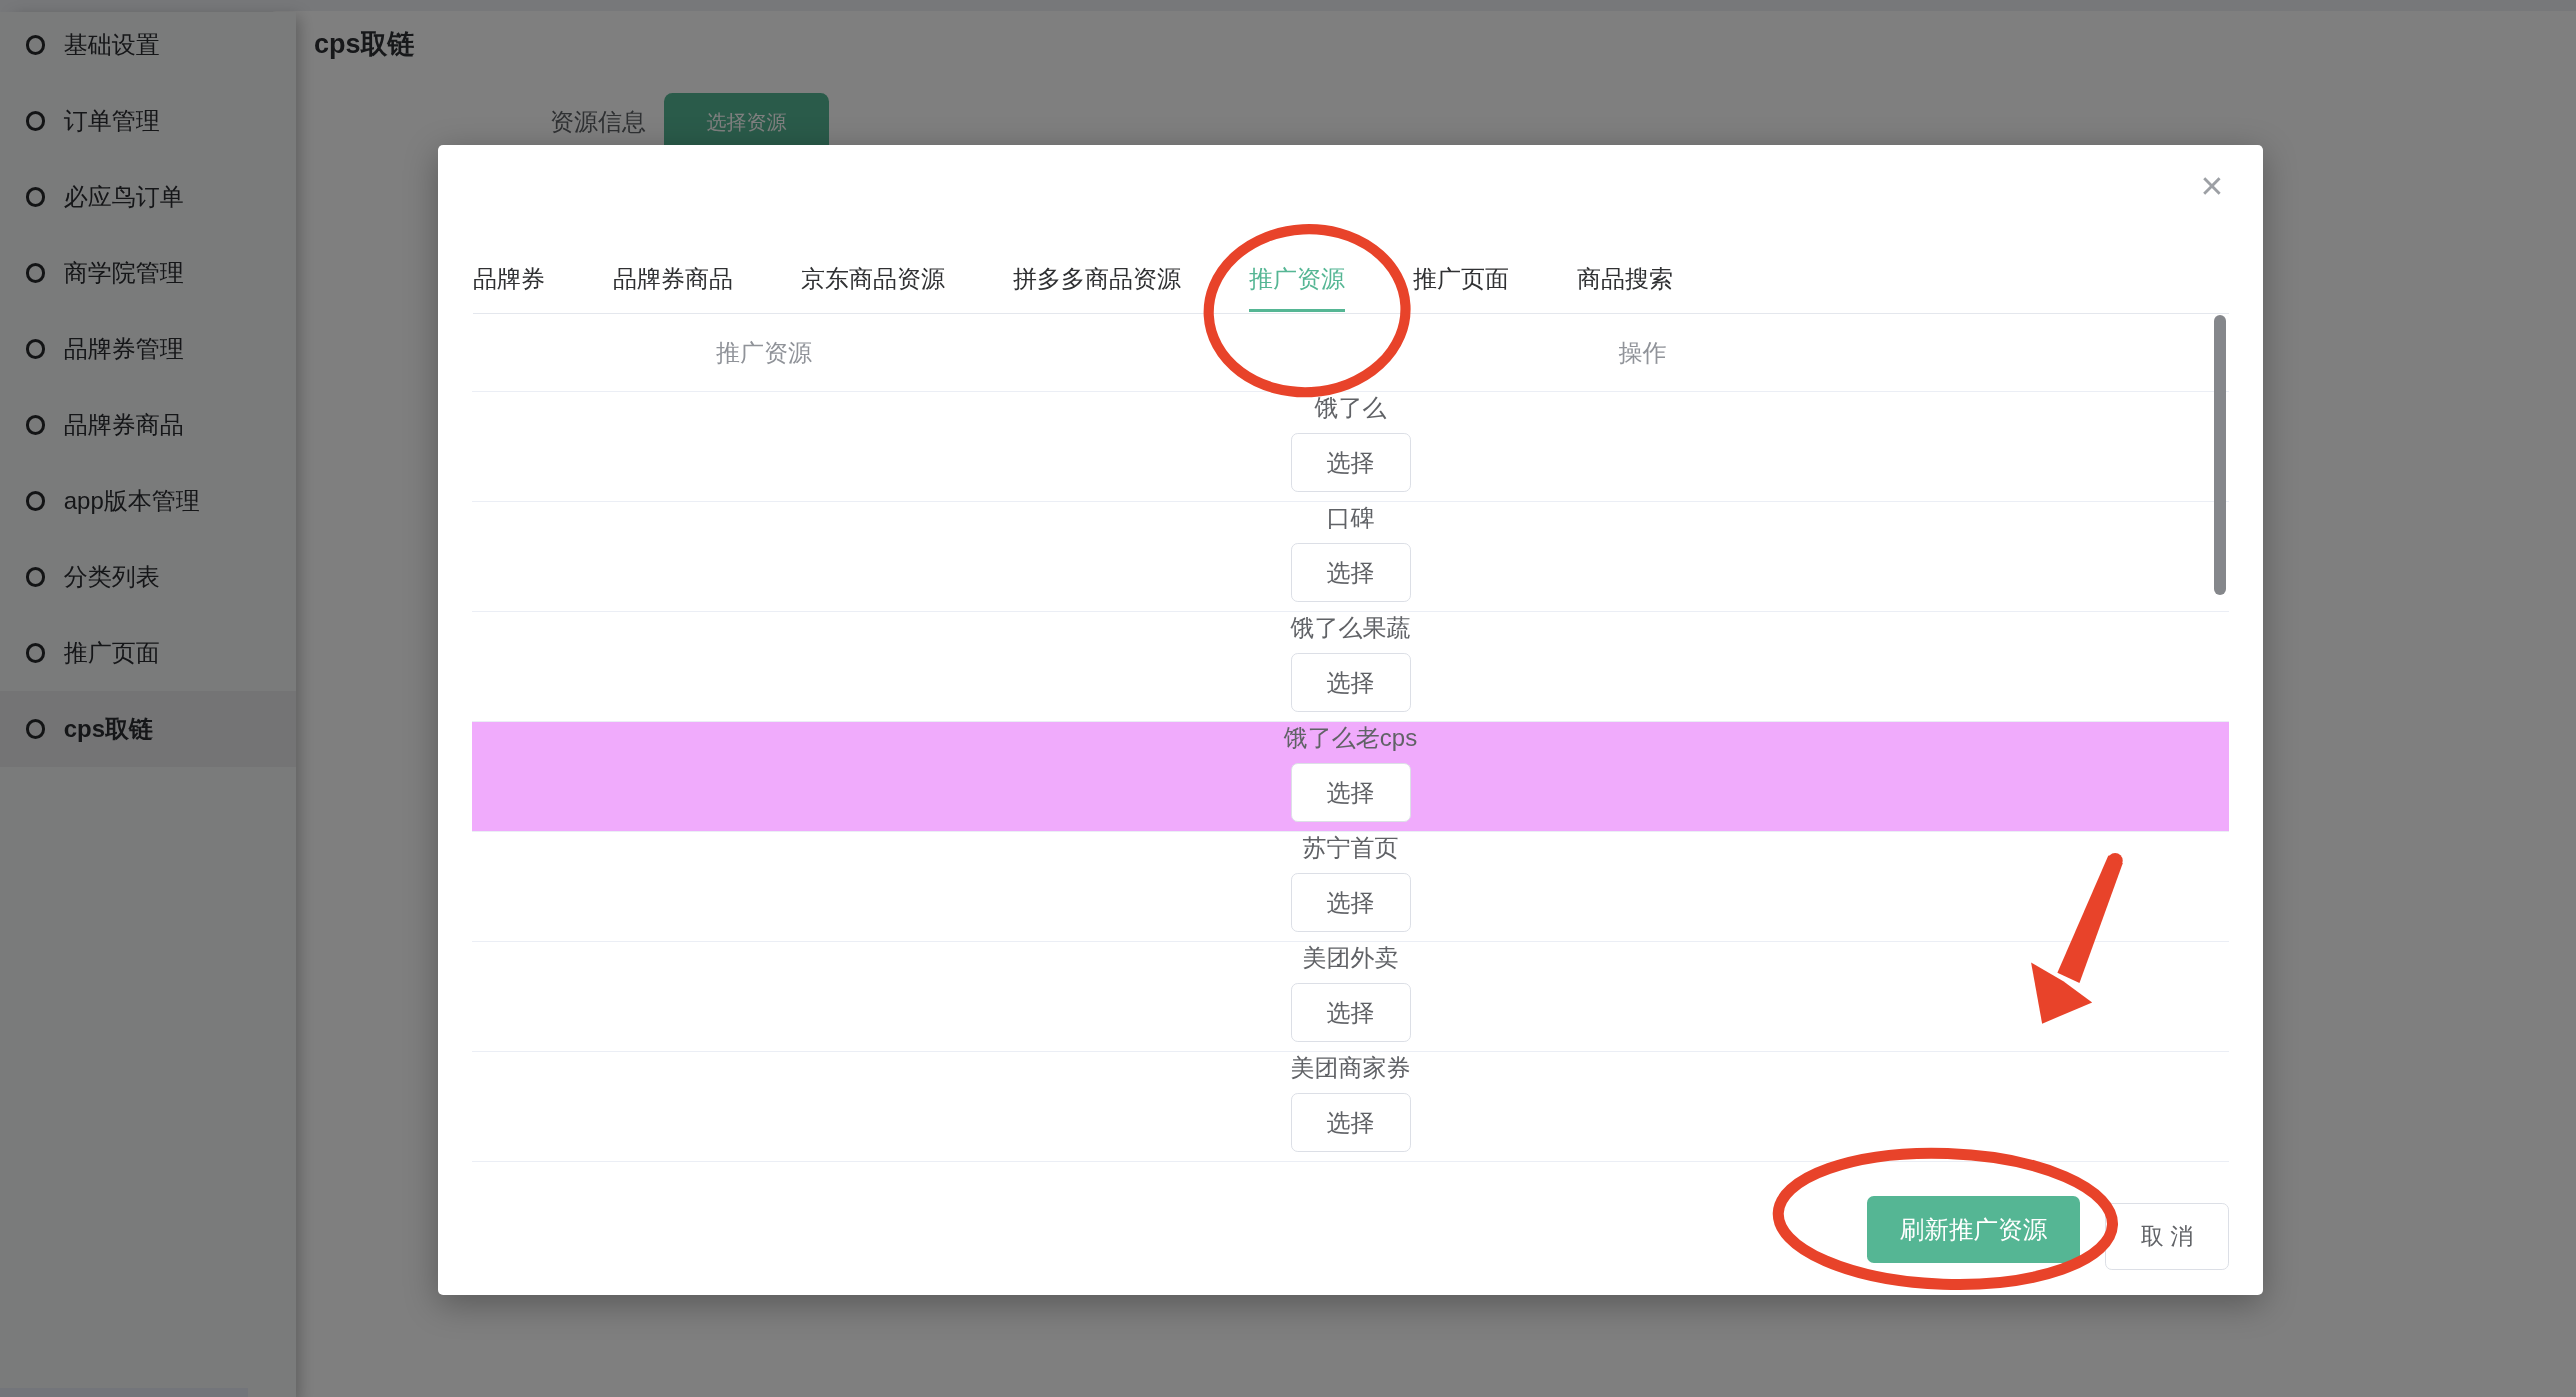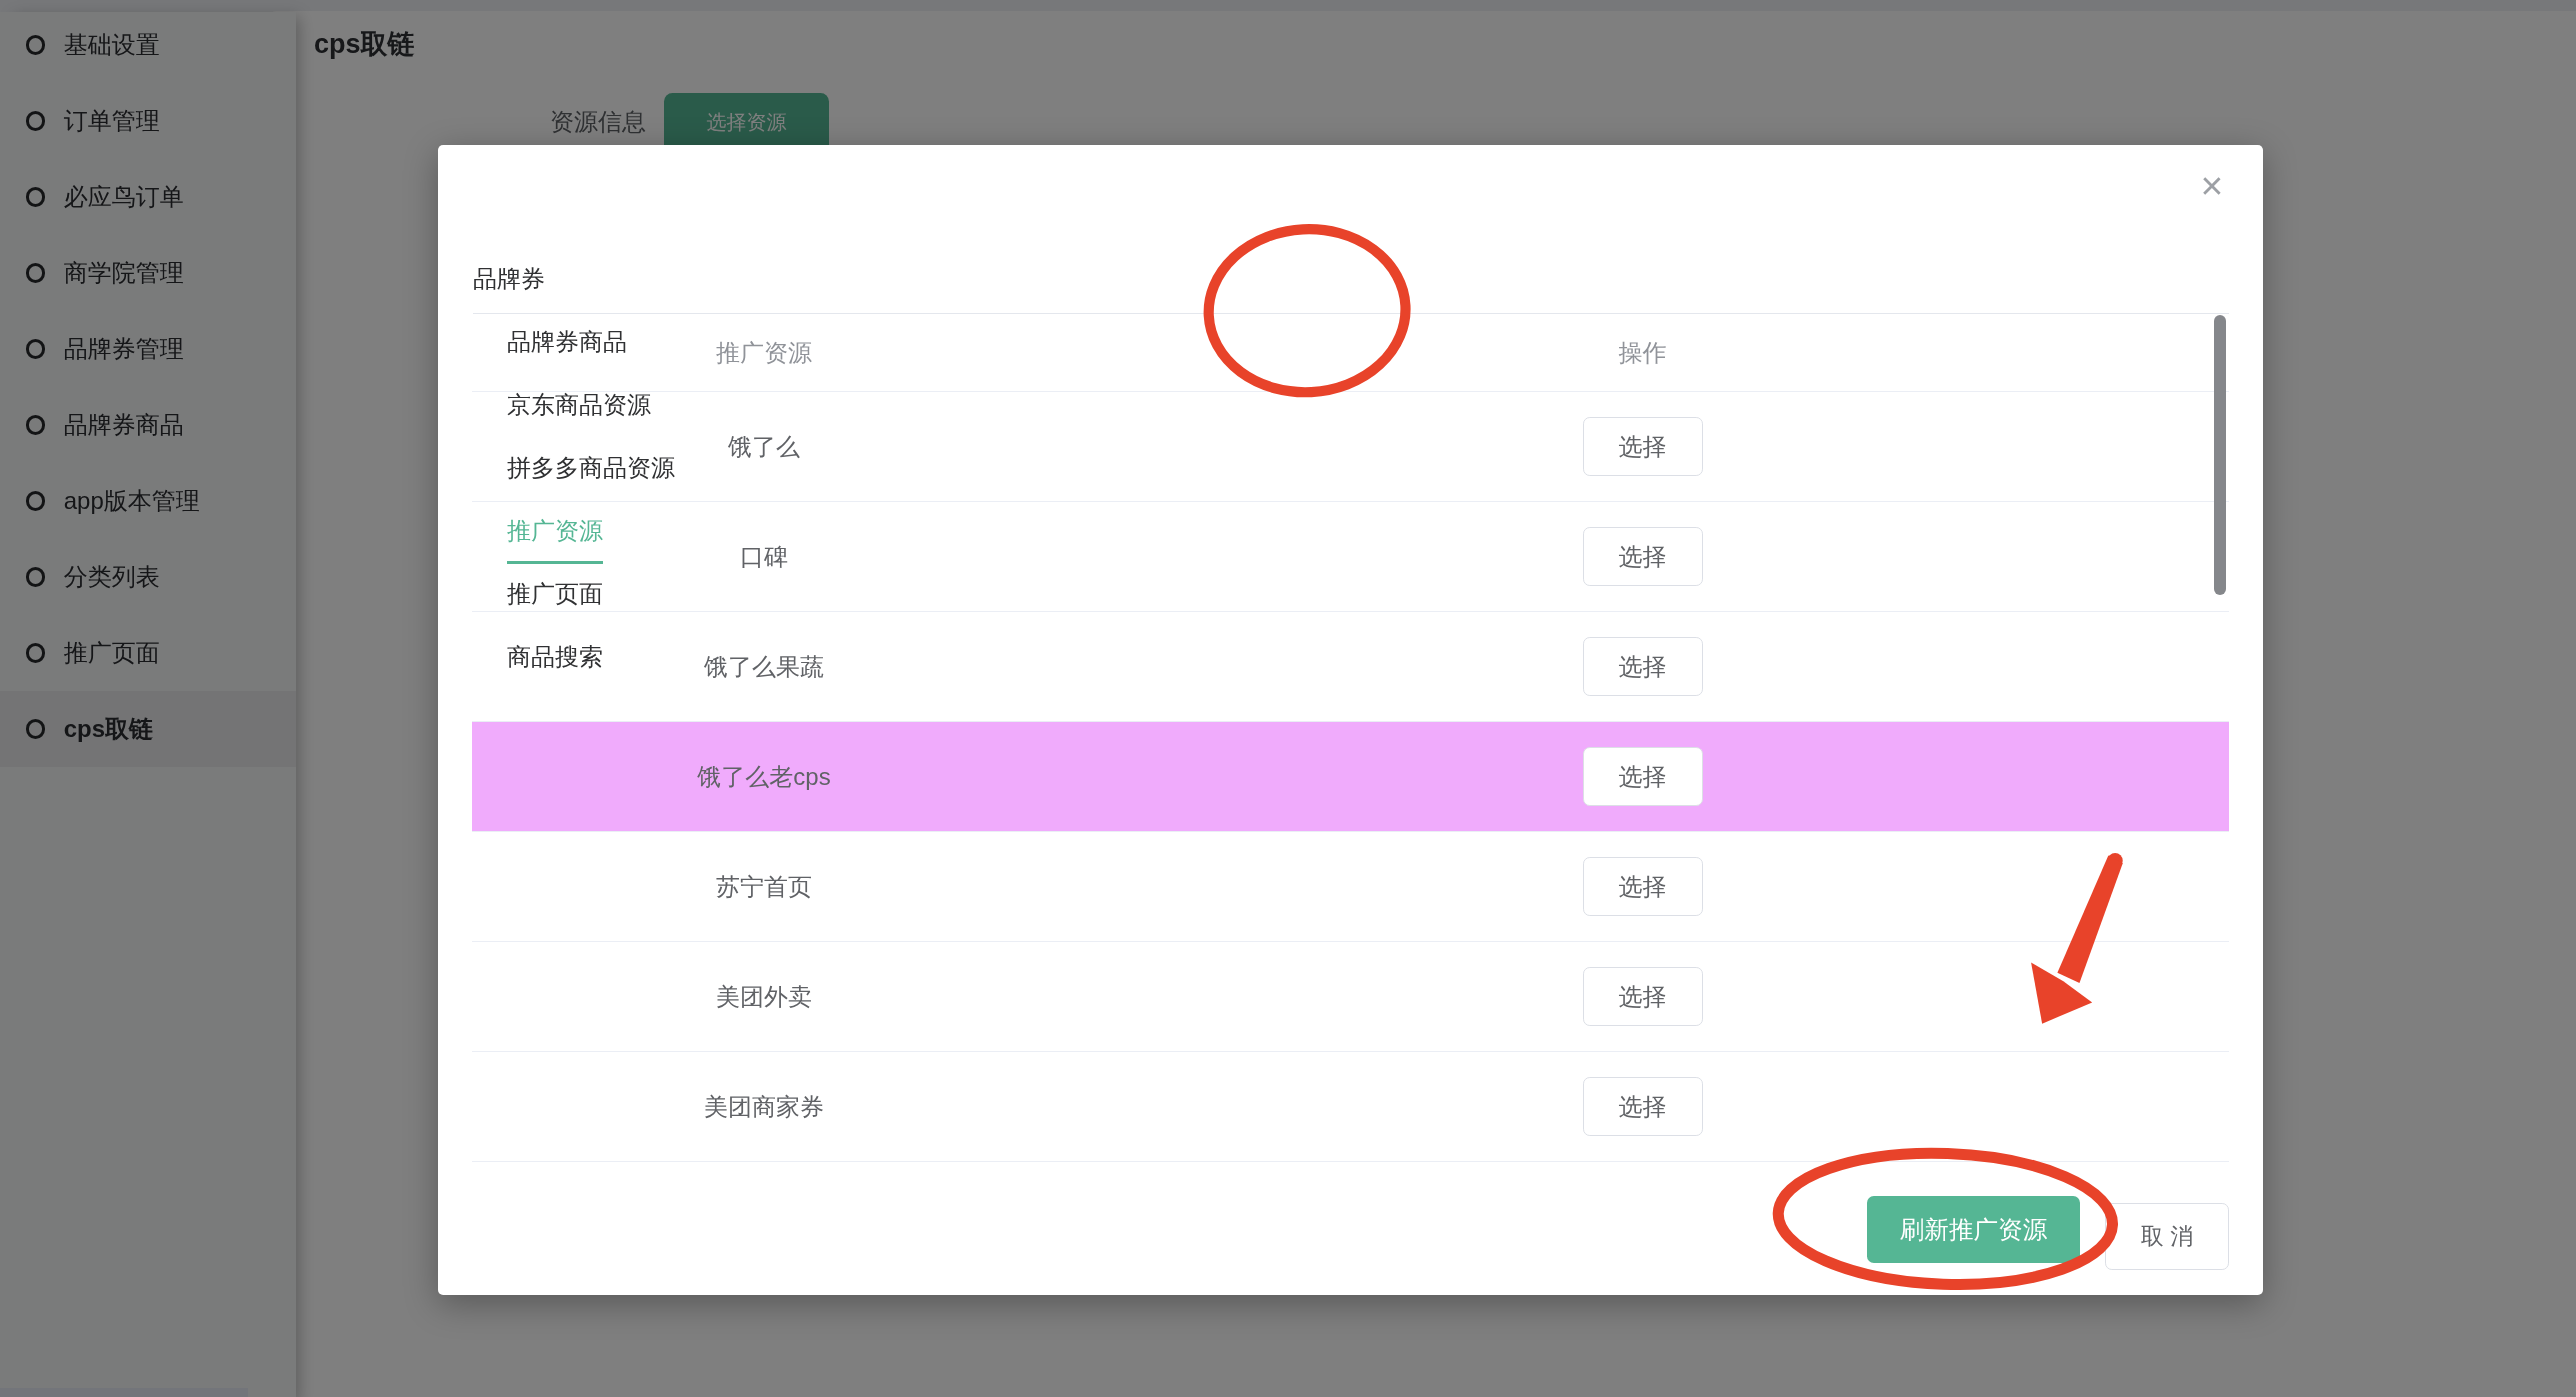--- a/index.html
+++ b/index.html
@@ -37,33 +37,33 @@
 
   
   .modal { position:absolute; left:438px; top:145px; width:1825px; height:1150px;
     background:#ffffff; border-radius:5.1px; box-shadow:0 8.5px 34px rgba(0,0,0,.30);
     z-index:20; }
   .modal-close { position:absolute; top:18.7px; right:29px; width:44px; height:44px;
     font-size:39px; font-weight:300; color:#9da0a5; text-align:center; line-height:44px;
     cursor:pointer; }
 
   .mtabs { position:absolute; left:35px; top:104px; width:1756px; height:65px;
-    display:flex; border-bottom:1.7px solid #e4e7ed;flex-direction:column; }
+    display:flex; border-bottom:1.7px solid #e4e7ed; }
   .mtab { padding:0 34px; cursor:pointer; }
   .mtab:first-child { padding-left:0; }
   .mtab:last-child { padding-right:0; }
   .mtab .inner { display:inline-block; height:63px; line-height:59px; font-size:24px;
     color:#303133; border-bottom:3.4px solid transparent; }
   .mtab.active .inner { color:#55b694; border-bottom-color:#55b694; }
 
   .mtable { position:absolute; left:34px; top:169px; width:1757px; }
   .mt-head { display:flex; height:78px; align-items:center;
     border-bottom:1.7px solid #ebeef5; font-size:24px; color:#909399; font-weight:500; }
   .mt-row { display:flex; height:110px; align-items:center;
-    border-bottom:1.7px solid #ebeef5; font-size:24px; color:#606266; }
+    border-bottom:1.7px solid #ebeef5; font-size:24px; color:#606266;flex-direction:column; }
   .mt-row.striped { background:#f0abfc; }
   .col-res { width:584px; text-align:center; }
   .col-act { flex:1; display:flex; align-items:center; justify-content:center; }
   .pick-btn { width:120px; height:59px; background:#ffffff; border:1.7px solid #dcdfe6;
     border-radius:6.8px; font-size:24px; color:#606266; cursor:pointer;
     font-family:"Liberation Sans", sans-serif; }
 
   .scroll-thumb { position:absolute; right:37px; top:170px; width:12px; height:280px;
     background:#85878b; border-radius:6px; cursor:pointer; }
 

